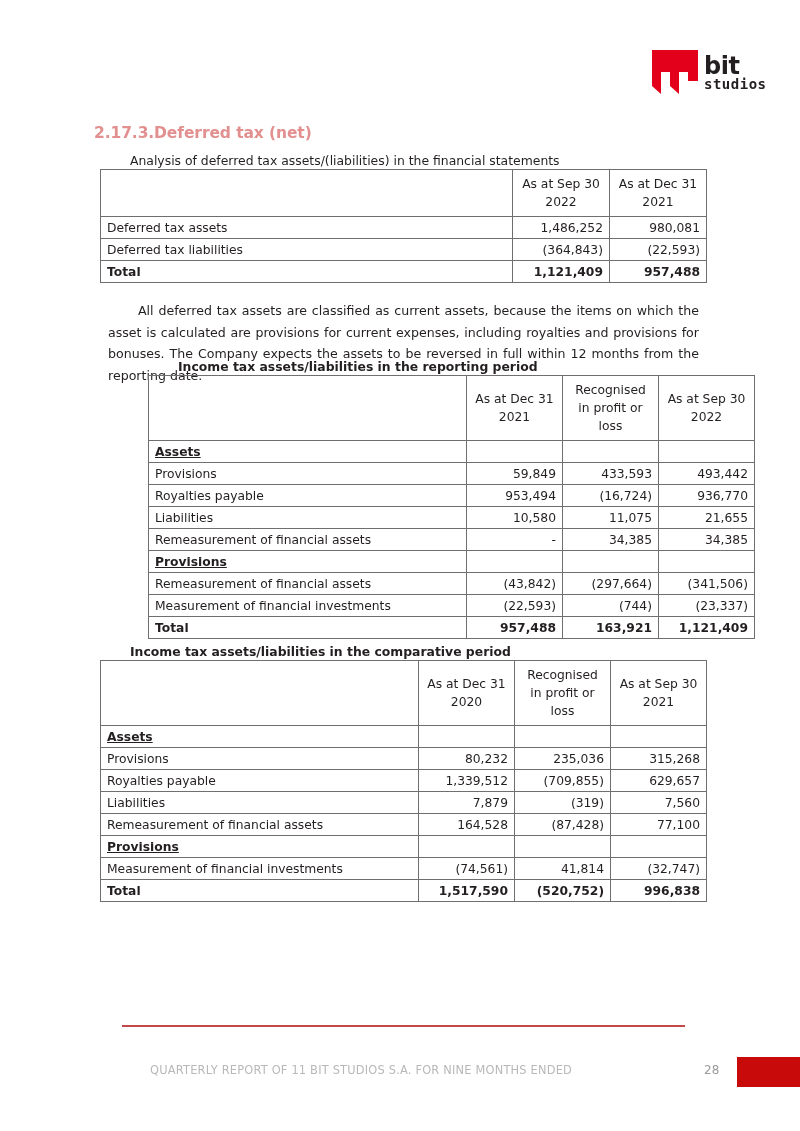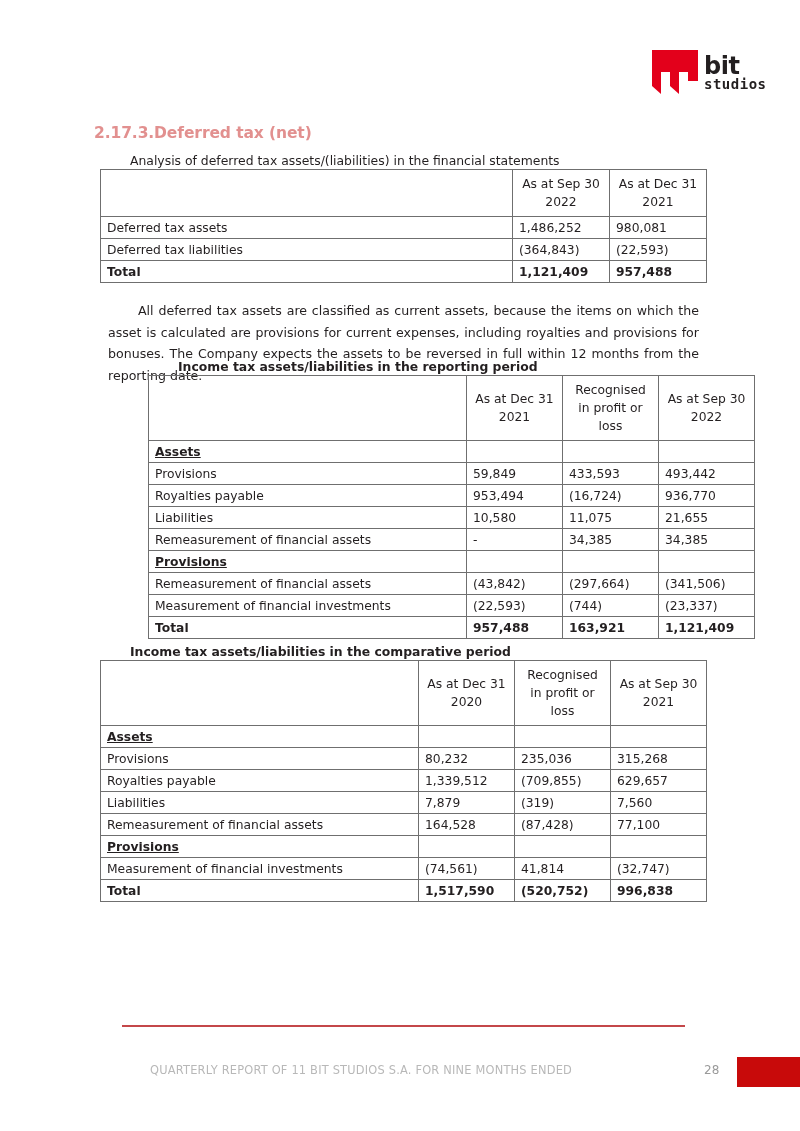--- a/index.html
+++ b/index.html
@@ -102,21 +102,21 @@
     font-size: 12.3px;
     color: #231f20;
   }
   table.fin td {
     border: 1px solid #6f6f6f;
     padding: 3px 6px;
     vertical-align: middle;
     height: 22px;
   }
   table.fin td.label { text-align: left; margin-top: 12px; }
-  table.fin td.num { text-align: left; }
+  table.fin td.num { text-align: right; }
   table.fin td.head {
     text-align: center;
     vertical-align: middle;
     line-height: 18px;
     padding: 5px 4px;
   }
   table.fin tr.total td { font-weight: 700; }
   table.fin td.grp { font-weight: 700; text-decoration: underline; }
 
   .stack { display: block; }

